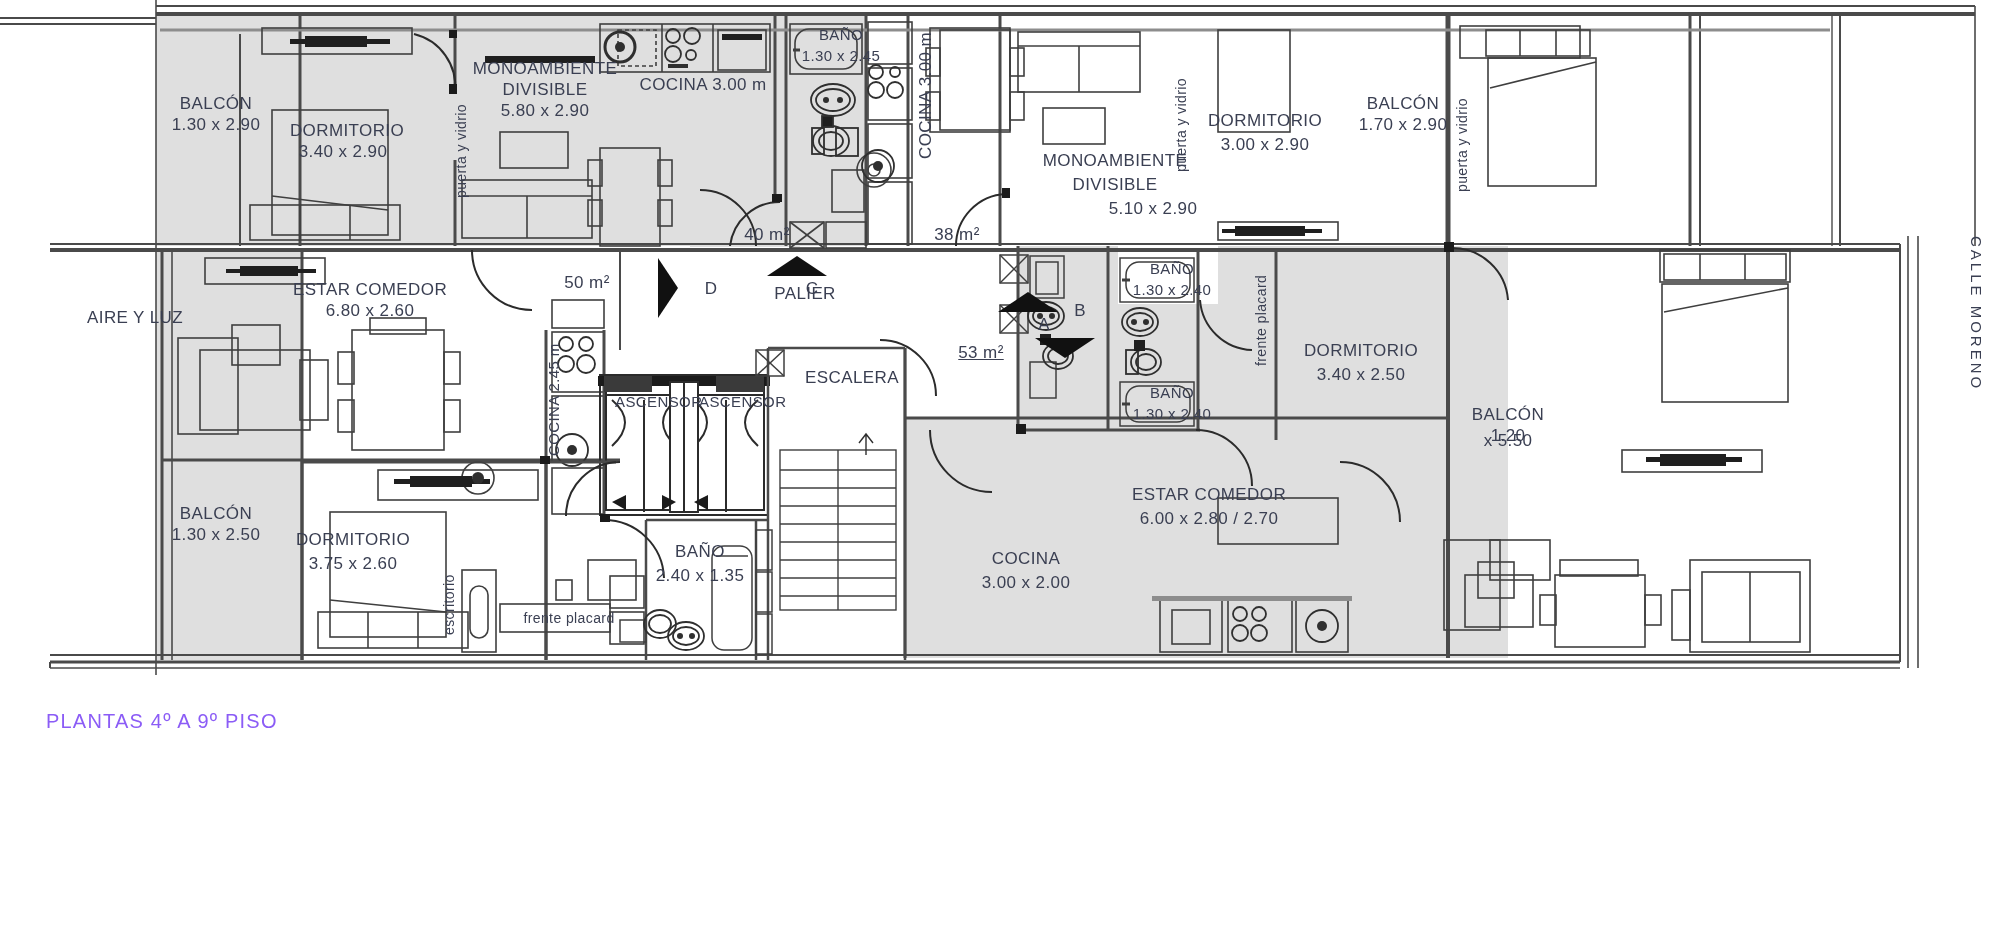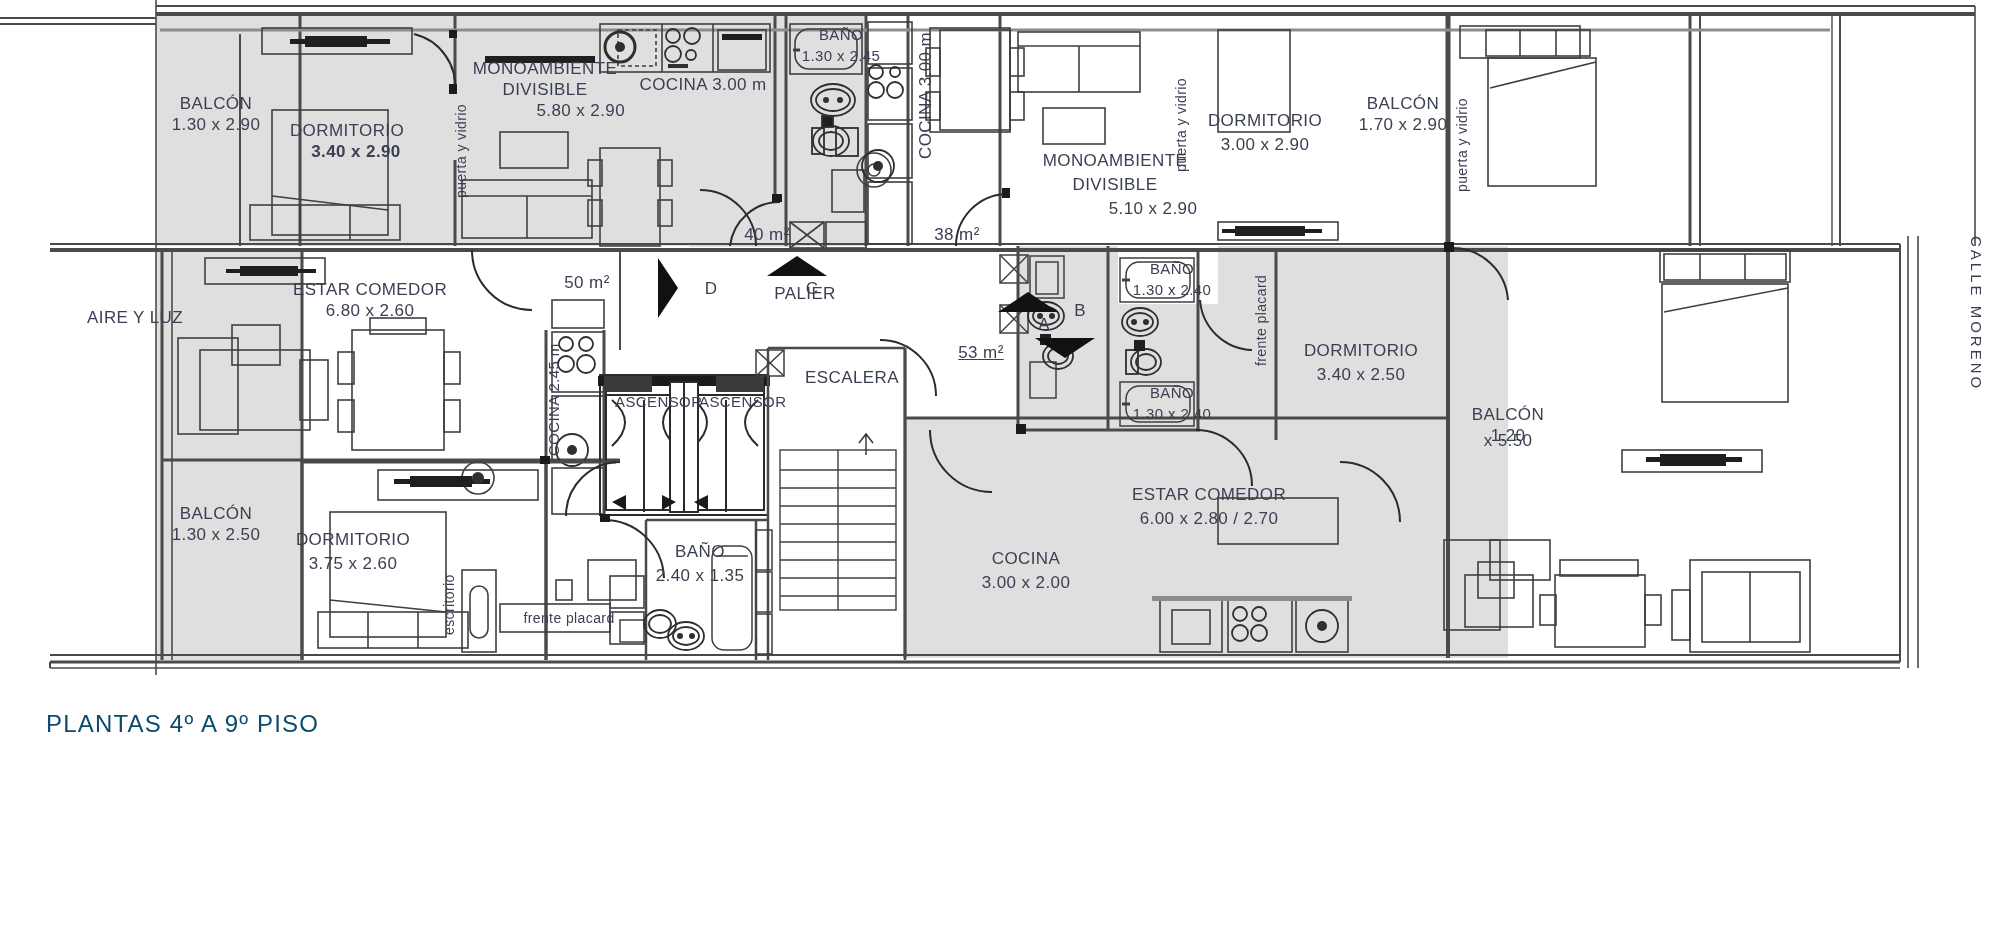--- a/index.html
+++ b/index.html
@@ -7,21 +7,21 @@
   #plan{position:relative;width:1991px;height:950px;background:#fff;}
 
   
   .lbl{position:absolute;color:#3a3f52;font-size:17px;letter-spacing:.4px;
        text-align:center;line-height:21px;white-space:pre;pointer-events:none;margin-left:15px;}
   .lbl.sm{font-size:15px;}
   .lbl.xs{font-size:14px;}
   .lbl.vert{writing-mode:vertical-rl;transform:rotate(180deg);text-align:center;}
 
   svg.ov{position:absolute;left:0;top:0;width:1991px;height:950px;pointer-events:none;}
-  .caption{position:absolute;left:46px;top:710px;font-size:24px;color:#0c4a6e;letter-spacing:1.2px;}
+  .caption{position:absolute;left:46px;top:710px;font-size:20px;color:#8b5cf6;letter-spacing:1.2px;}
   .street{position:absolute;right:6px;top:236px;font-size:15px;color:#3a3f52;letter-spacing:3px;
           writing-mode:vertical-rl;}
 </style>
 </head>
 <body>
 
 <div id="plan">
 
   <svg class="ov" viewBox="0 0 1991 950">
     <defs>
@@ -477,25 +477,25 @@
   </svg>
 
   <div class="lbl" style="left:60px;top:307px;width:120px;">AIRE Y LUZ</div>
 
   <div class="street">CALLE MORENO</div>
 
   <div class="lbl" style="left:146px;top:93px;width:110px;">BALCÓN</div>
   <div class="lbl" style="left:146px;top:114px;width:110px;">1.30 x 2.90</div>
 
   <div class="lbl" style="left:268px;top:120px;width:128px;">DORMITORIO</div>
-  <div class="lbl" style="left:277px;top:141px;width:128px;font-weight:bold;">3.40 x 2.90</div>
+  <div class="lbl" style="left:264px;top:141px;width:128px;">3.40 x 2.90</div>
 
   <div class="lbl" style="left:450px;top:58px;width:160px;">MONOAMBIENTE</div>
   <div class="lbl" style="left:450px;top:79px;width:160px;">DIVISIBLE</div>
-  <div class="lbl" style="left:450px;top:100px;width:160px;text-align:right;">5.80 x 2.90</div>
+  <div class="lbl" style="left:450px;top:100px;width:160px;">5.80 x 2.90</div>
 
   <div class="lbl" style="left:600px;top:74px;width:176px;">COCINA 3.00 m</div>
 
   <div class="lbl sm" style="left:790px;top:24px;width:72px;">BAÑO</div>
   <div class="lbl sm" style="left:782px;top:45px;width:88px;">1.30 x 2.45</div>
 
   <div class="lbl vert" style="left:900px;top:30px;height:130px;">COCINA 3.00 m</div>
 
   <div class="lbl" style="left:1000px;top:150px;width:200px;">MONOAMBIENTE</div>
   <div class="lbl" style="left:1000px;top:174px;width:200px;">DIVISIBLE</div>

